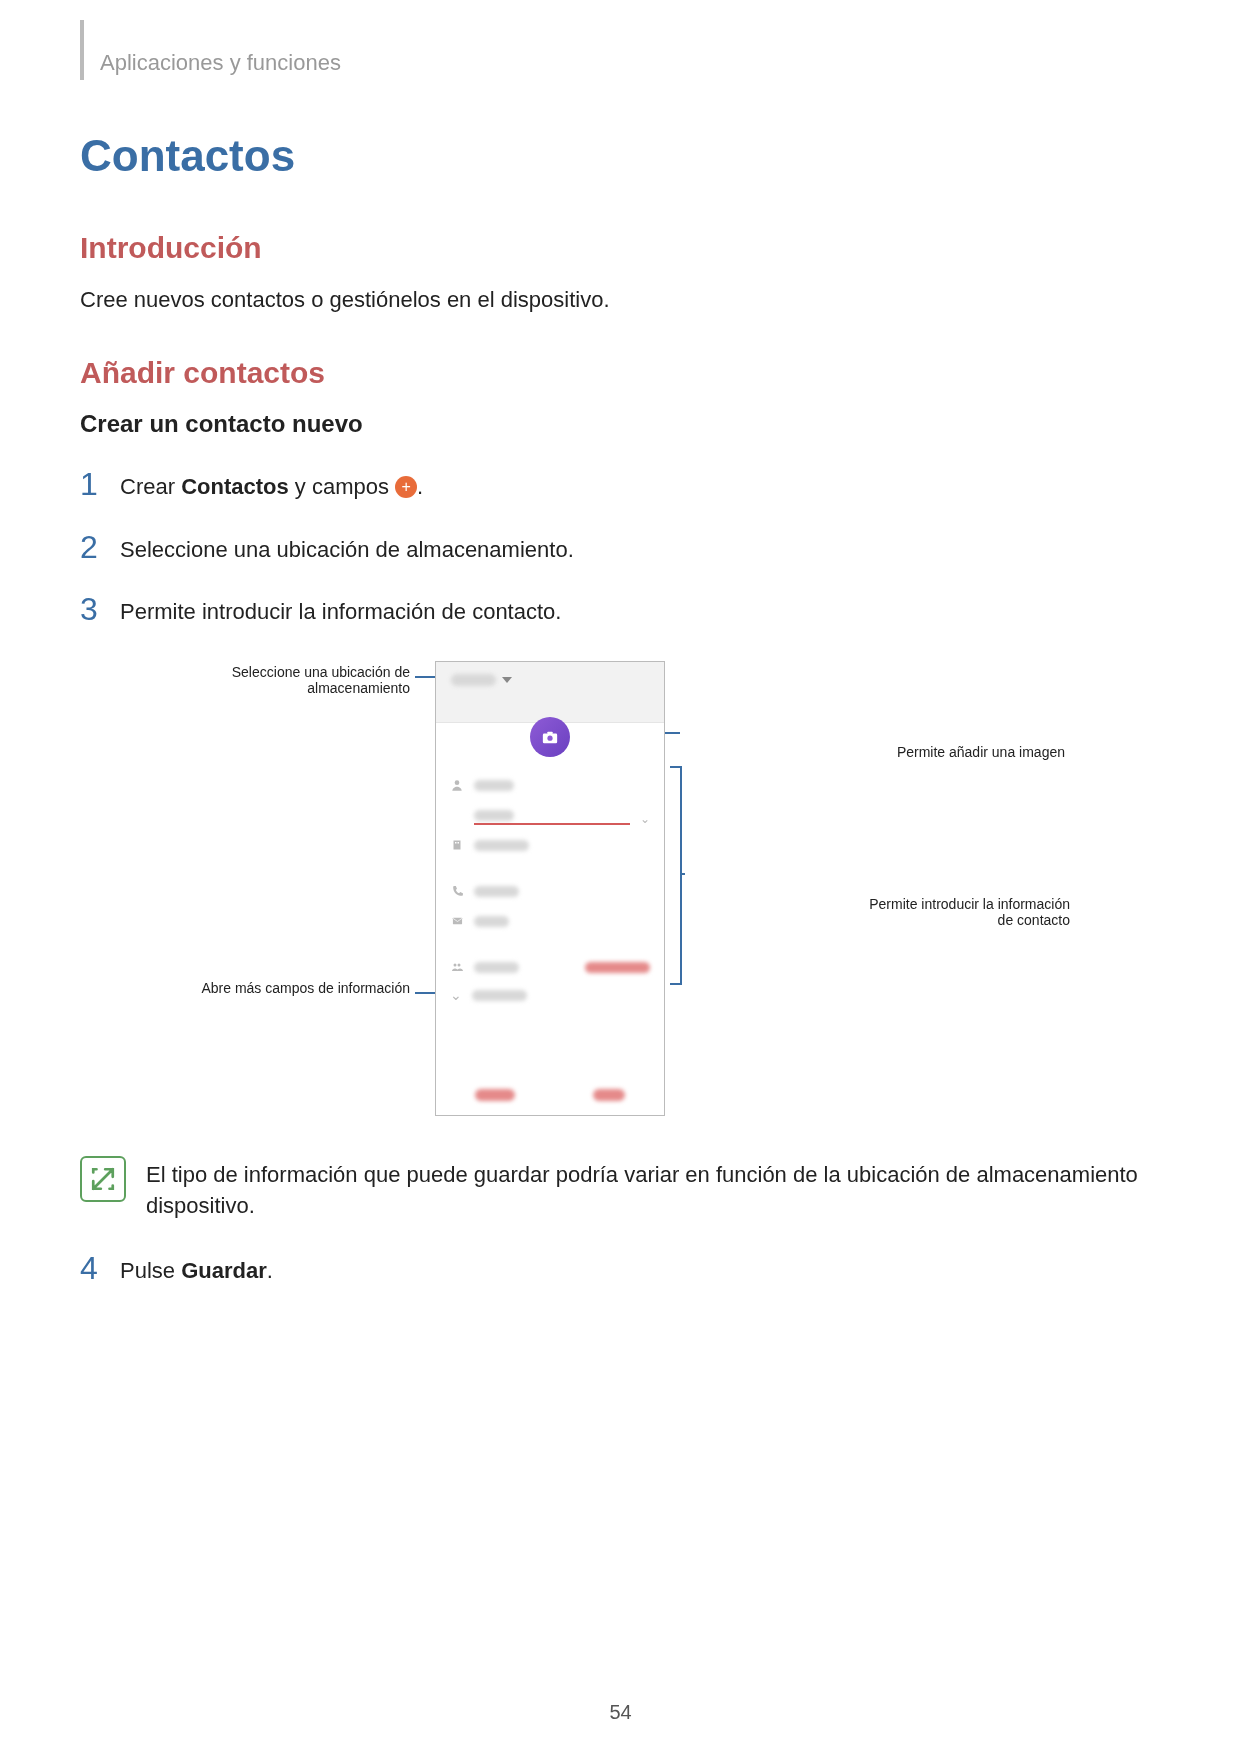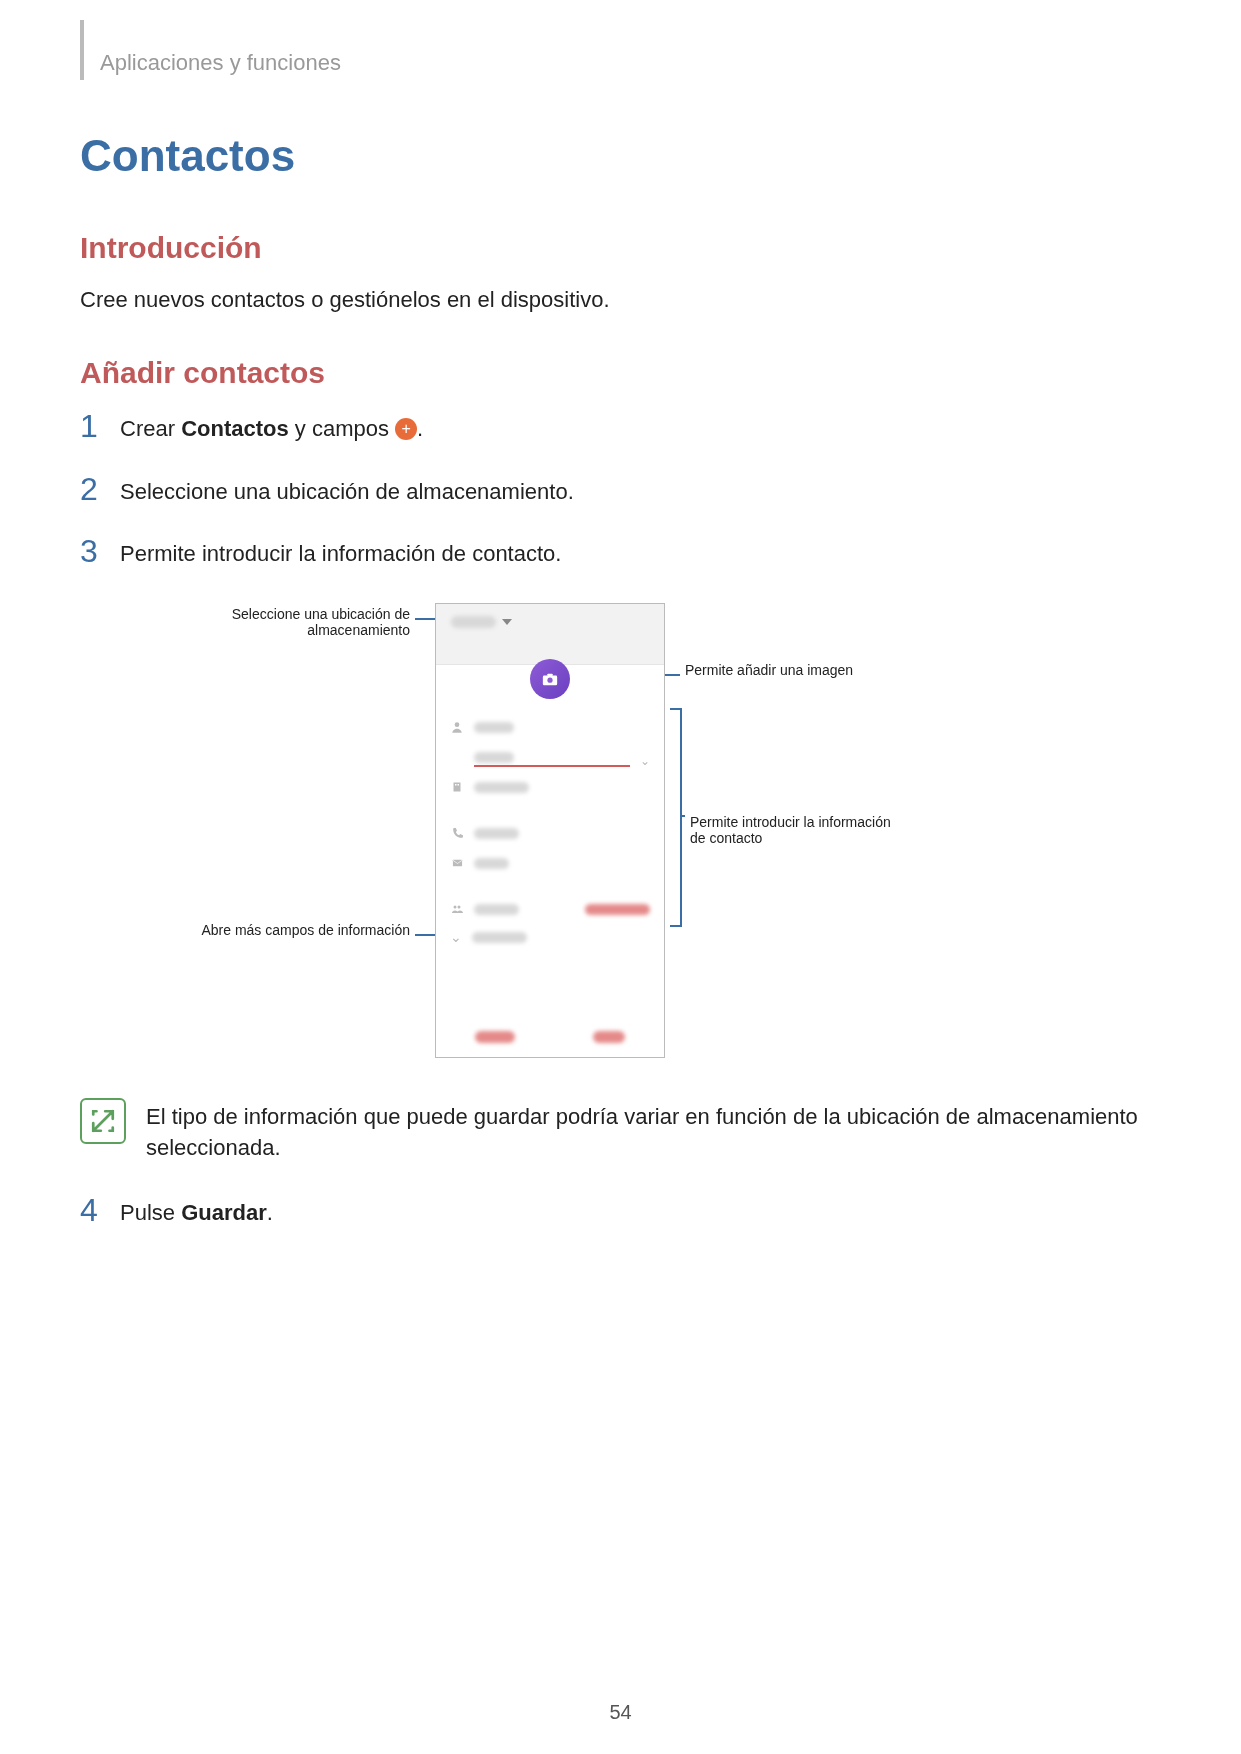--- a/index.html
+++ b/index.html
@@ -152,21 +152,21 @@
   .chev { position: absolute; right: 0; top: 2px; color: #bbb; font-size: 12px; }
   .divider { height: 16px; }
   .groups-row { display: flex; align-items: center; justify-content: space-between; height: 26px; }
   .red-blur { background: #e58a8a; filter: blur(2px); border-radius: 6px; }
   .viewmore { position: absolute; left: 14px; top: 325px; display: flex; align-items: center; }
   .viewmore .chev2 { color: #bbb; margin-right: 10px; font-size: 14px; }
   .buttons { position: absolute; bottom: 14px; left: 0; right: 0; display: flex; justify-content: space-around; }
   
   .callout { position: absolute; font-size: 14px; color: #222; }
   .callout.left { text-align: right; }
-  .callout.right { text-align: left; }
+  .callout.right { text-align: right; margin-top: 24px; }
   .line { position: absolute; background: #3a6ea5; }
   .bracket { position: absolute; border: 2px solid #3a6ea5; border-left: none; }
   
   .note {
     display: flex;
     align-items: flex-start;
     margin: 15px 0 30px 0;
   }
   .note-icon {
     width: 42px; height: 42px;
@@ -193,20 +193,21 @@
 <div class="page">
   <div class="header-rule"></div>
   <div class="breadcrumb">Aplicaciones y funciones</div>
 
   <h1 class="title">Contactos</h1>
 
   <h2 class="section">Introducción</h2>
   <p class="body">Cree nuevos contactos o gestiónelos en el dispositivo.</p>
 
   <h2 class="section">Añadir contactos</h2>
+  <h3 class="sub">Crear un contacto nuevo</h3>
 
   <ul class="steps">
     <li>
       <span class="step-num">1</span>
       <span class="step-text">
         <span>Crear </span><strong>Contactos</strong><span> y campos </span><span class="plus-badge">+</span><span>.</span>
       </span>
     </li>
     <li>
       <span class="step-num">2</span>
@@ -324,21 +325,21 @@
       </div>
     </div>
   </div>
 
   <div class="note">
     <div class="note-icon">
       <svg viewBox="0 0 24 24">
           <path d="M3 21 L21 3 M6 3 L3 3 L3 6 M21 18 L21 21 L18 21 M14 3 L21 3 L21 10 M3 14 L3 21 L10 21" stroke-linecap="round"></path>
         </svg>
     </div>
-    <div class="note-text">El tipo de información que puede guardar podría variar en función de la ubicación de almacenamiento seleccionada.</div>
+    <div class="note-text">El tipo de información que puede guardar podría variar en función de la ubicación de almacenamiento dispositivo.</div>
   </div>
 
   <ul class="steps">
     <li>
       <span class="step-num">4</span>
       <span class="step-text">
         <span>Pulse </span><strong>Guardar</strong><span>.</span>
       </span>
     </li>
   </ul>

